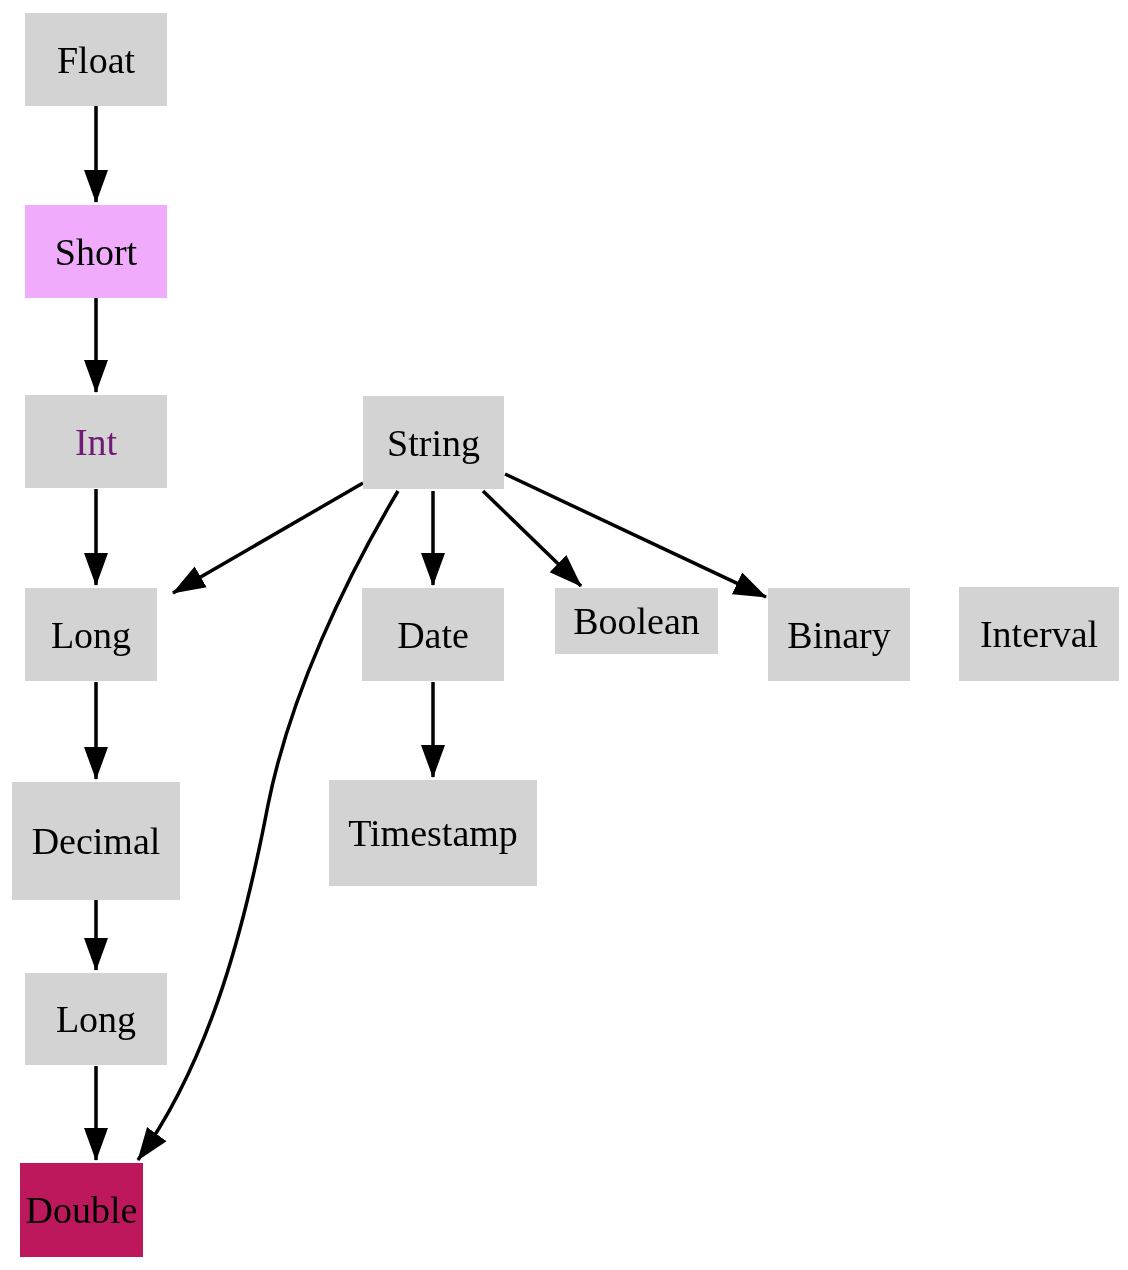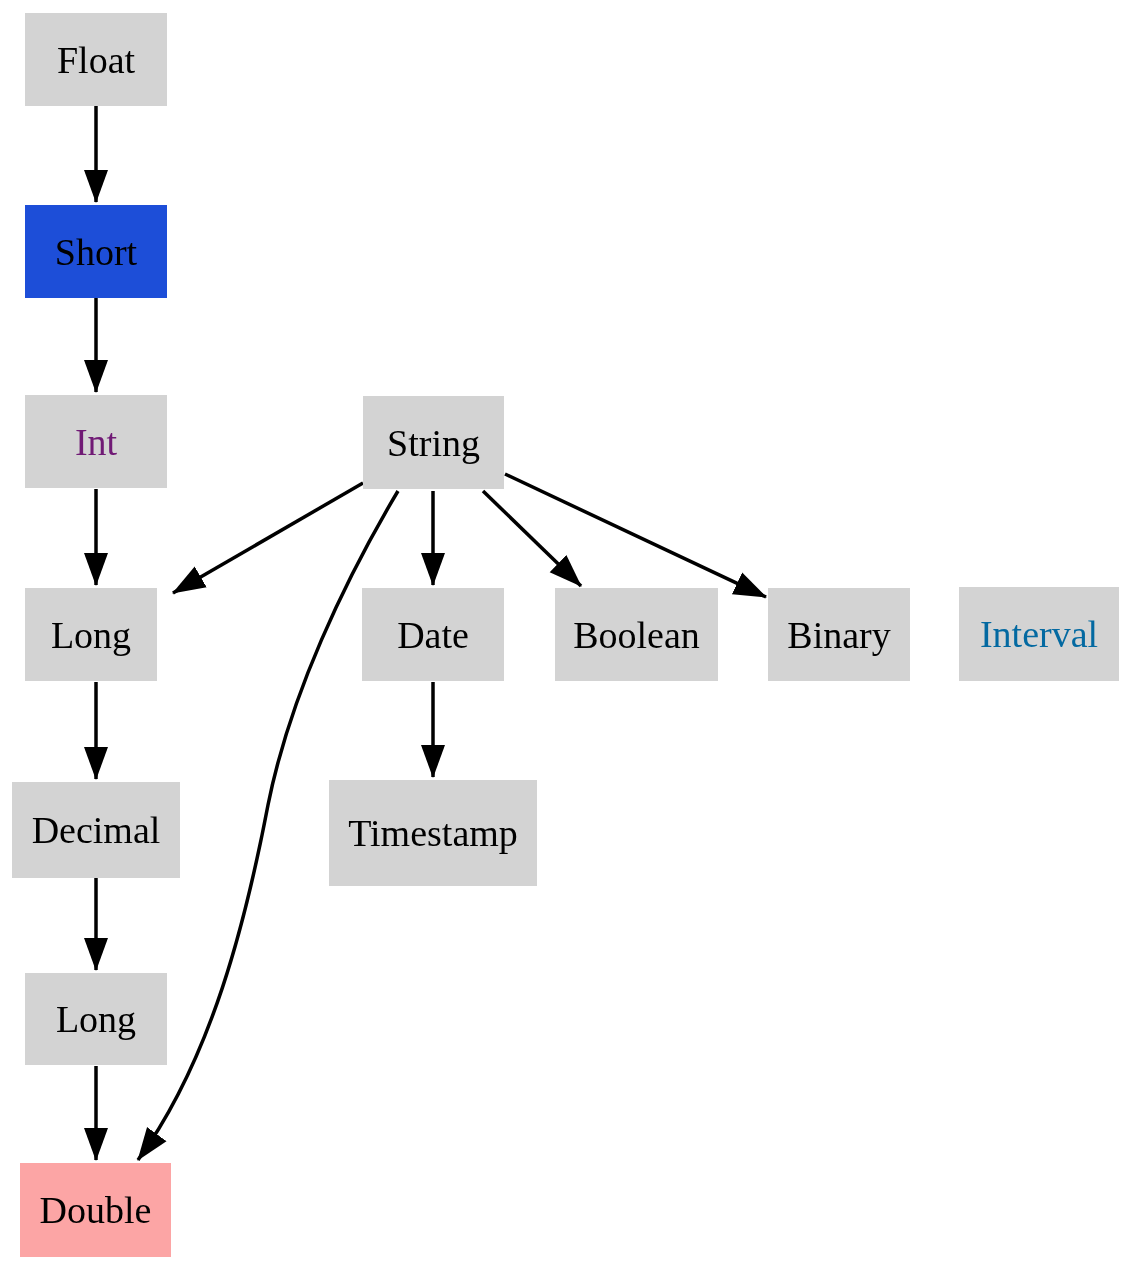--- a/index.html
+++ b/index.html
@@ -55,26 +55,26 @@
         <path d="M 363 483 L 173 593" fill="none" stroke="#000000" stroke-width="3.5" marker-end="url(#arrowhead)"></path>
         <path d="M 433 491 L 433 585" fill="none" stroke="#000000" stroke-width="3.5" marker-end="url(#arrowhead)"></path>
         <path d="M 483 491 L 581 586" fill="none" stroke="#000000" stroke-width="3.5" marker-end="url(#arrowhead)"></path>
         <path d="M 505 474 L 766 597" fill="none" stroke="#000000" stroke-width="3.5" marker-end="url(#arrowhead)"></path>
         <path d="M 398 491 C 345 580 290 695 268 805 C 246 920 212 1058 138 1160" fill="none" stroke="#000000" stroke-width="3.5" marker-end="url(#arrowhead)"></path>
         <path d="M 433 682 L 433 777" fill="none" stroke="#000000" stroke-width="3.5" marker-end="url(#arrowhead)"></path>
       </g>
   </svg>
   <div id="node-layer">
       <div class="node" style="left: 25px; top: 13px; width: 142px; height: 93px; background: rgb(211, 211, 211); color: rgb(0, 0, 0);">Float</div>
-      <div class="node" style="left: 25px; top: 205px; width: 142px; height: 93px; background: #1d4ed8; color: rgb(0, 0, 0);">Short</div>
+      <div class="node" style="left: 25px; top: 205px; width: 142px; height: 93px; background: #f0abfc; color: rgb(0, 0, 0);">Short</div>
       <div class="node" style="left: 25px; top: 395px; width: 142px; height: 93px; background: rgb(211, 211, 211); color: #701a75;">Int</div>
       <div class="node" style="left: 363px; top: 396px; width: 141px; height: 93px; background: rgb(211, 211, 211); color: rgb(0, 0, 0);">String</div>
       <div class="node" style="left: 25px; top: 588px; width: 132px; height: 93px; background: rgb(211, 211, 211); color: rgb(0, 0, 0);">Long</div>
       <div class="node" style="left: 362px; top: 588px; width: 142px; height: 93px; background: rgb(211, 211, 211); color: rgb(0, 0, 0);">Date</div>
-      <div class="node" style="left: 555px; top: 588px; width: 163px; height: 93px; background: rgb(211, 211, 211); color: rgb(0, 0, 0);">Boolean</div>
+      <div class="node" style="left: 555px; top: 588px; width: 163px; height: 66px; background: rgb(211, 211, 211); color: rgb(0, 0, 0);">Boolean</div>
       <div class="node" style="left: 768px; top: 588px; width: 142px; height: 93px; background: rgb(211, 211, 211); color: rgb(0, 0, 0);">Binary</div>
-      <div class="node" style="left: 959px; top: 587px; width: 160px; height: 94px; background: rgb(211, 211, 211); color: #0369a1;">Interval</div>
-      <div class="node" style="left: 12px; top: 782px; width: 168px; height: 96px; background: rgb(211, 211, 211); color: rgb(0, 0, 0);">Decimal</div>
+      <div class="node" style="left: 959px; top: 587px; width: 160px; height: 94px; background: rgb(211, 211, 211); color: #000000;">Interval</div>
+      <div class="node" style="left: 12px; top: 782px; width: 168px; height: 118px; background: rgb(211, 211, 211); color: rgb(0, 0, 0);">Decimal</div>
       <div class="node" style="left: 329px; top: 780px; width: 208px; height: 106px; background: rgb(211, 211, 211); color: rgb(0, 0, 0);">Timestamp</div>
       <div class="node" style="left: 25px; top: 973px; width: 142px; height: 92px; background: rgb(211, 211, 211); color: rgb(0, 0, 0);">Long</div>
-      <div class="node" style="left: 20px; top: 1163px; width: 151px; height: 94px; background: #fca5a5; color: rgb(0, 0, 0);">Double</div>
+      <div class="node" style="left: 20px; top: 1163px; width: 123px; height: 94px; background: #be185d; color: rgb(0, 0, 0);">Double</div>
     </div>
 </div>
 
 </body></html>

